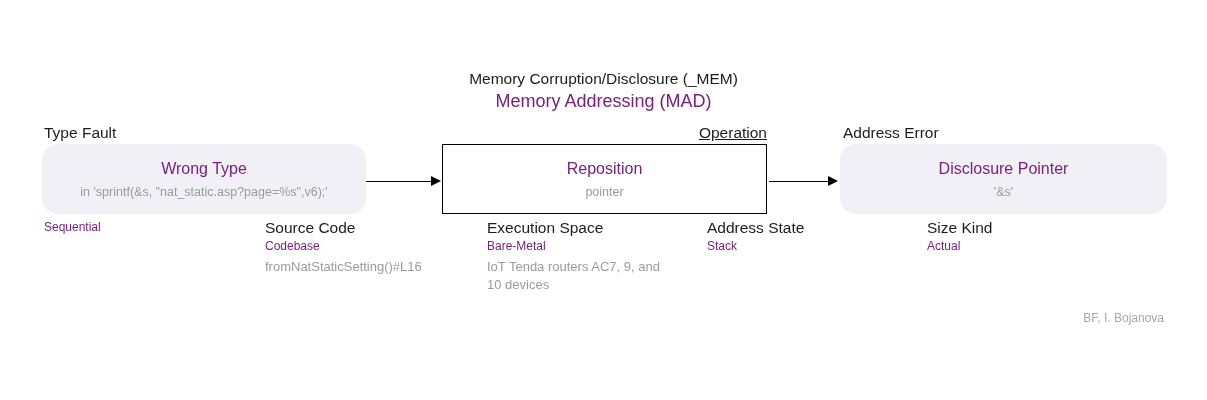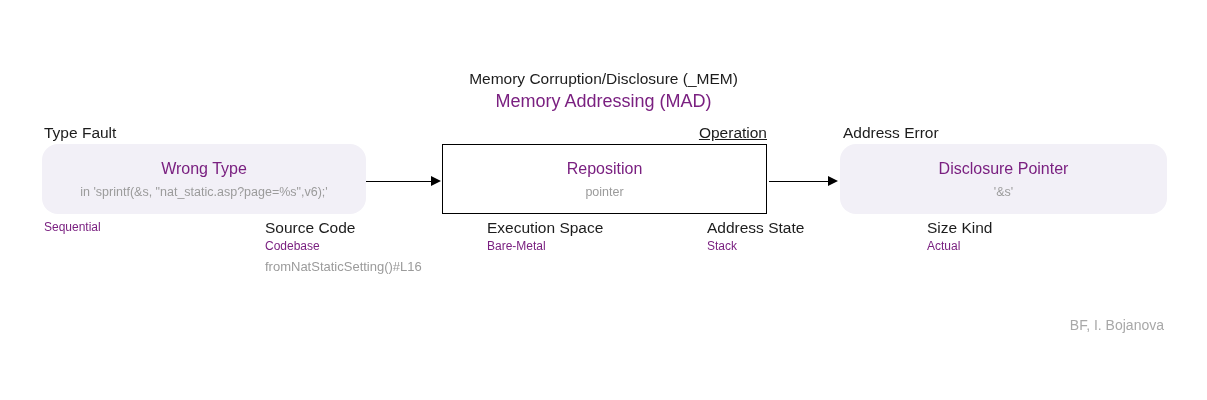--- a/index.html
+++ b/index.html
@@ -100,23 +100,23 @@
   .attr-detail {
     margin-top: 2px;
     font-size: 13px;
     line-height: 18px;
     color: var(--gray, #9b9b9b);
     max-width: 178px;
   }
   .attr-detail:empty { display: none; }
 
   .credit {
-    top: 317px;
+    top: 310px;
     right: 43px;
-    font-size: 14px;
+    font-size: 12px;
     line-height: 17px;
     color: var(--gray_light, #a8a8a8);
     white-space: nowrap;
   }
 </style>
 </head>
 <body>
 
 <div class="canvas">
 
@@ -155,20 +155,21 @@
 
   <div class="abs attr-col" style="left:265px">
     <div class="attr-label">Source Code</div>
     <div class="attr-value">Codebase</div>
     <div class="attr-detail">fromNatStaticSetting()#L16</div>
   </div>
 
   <div class="abs attr-col" style="left:487px">
     <div class="attr-label">Execution Space</div>
     <div class="attr-value">Bare-Metal</div>
+    <div class="attr-detail">IoT Tenda routers AC7, 9, and 10 devices</div>
   </div>
 
   <div class="abs attr-col" style="left:707px">
     <div class="attr-label">Address State</div>
     <div class="attr-value">Stack</div>
 
   </div>
 
   <div class="abs attr-col" style="left:927px">
     <div class="attr-label">Size Kind</div>

